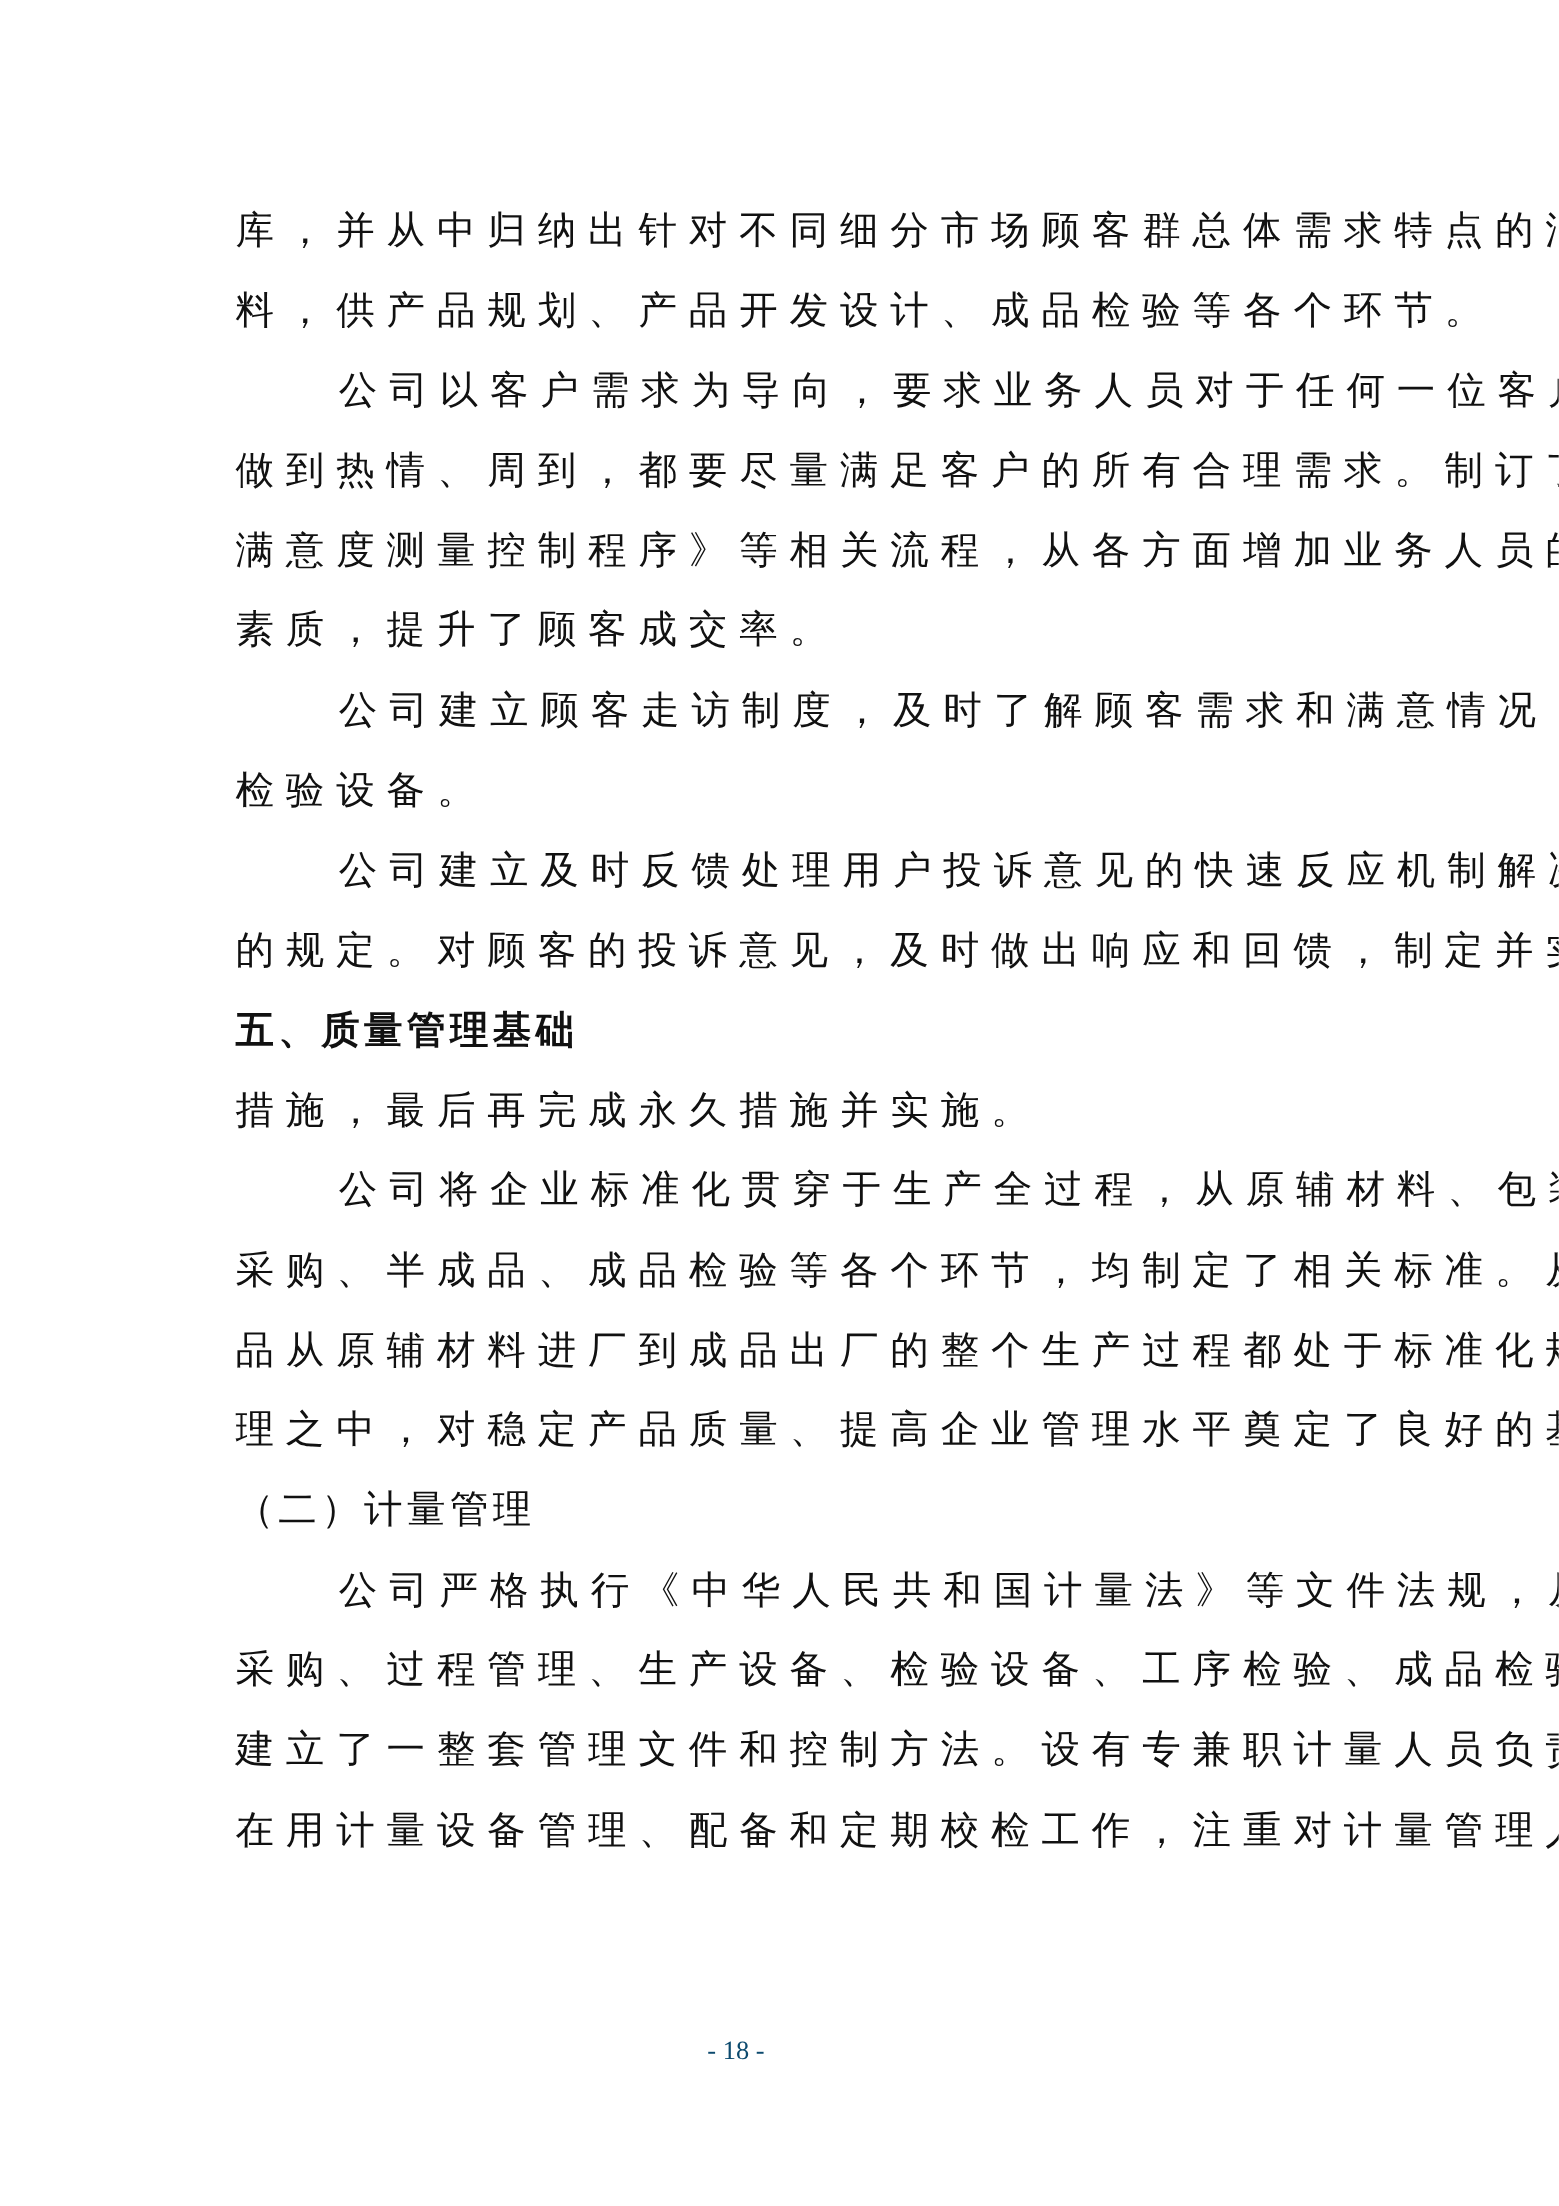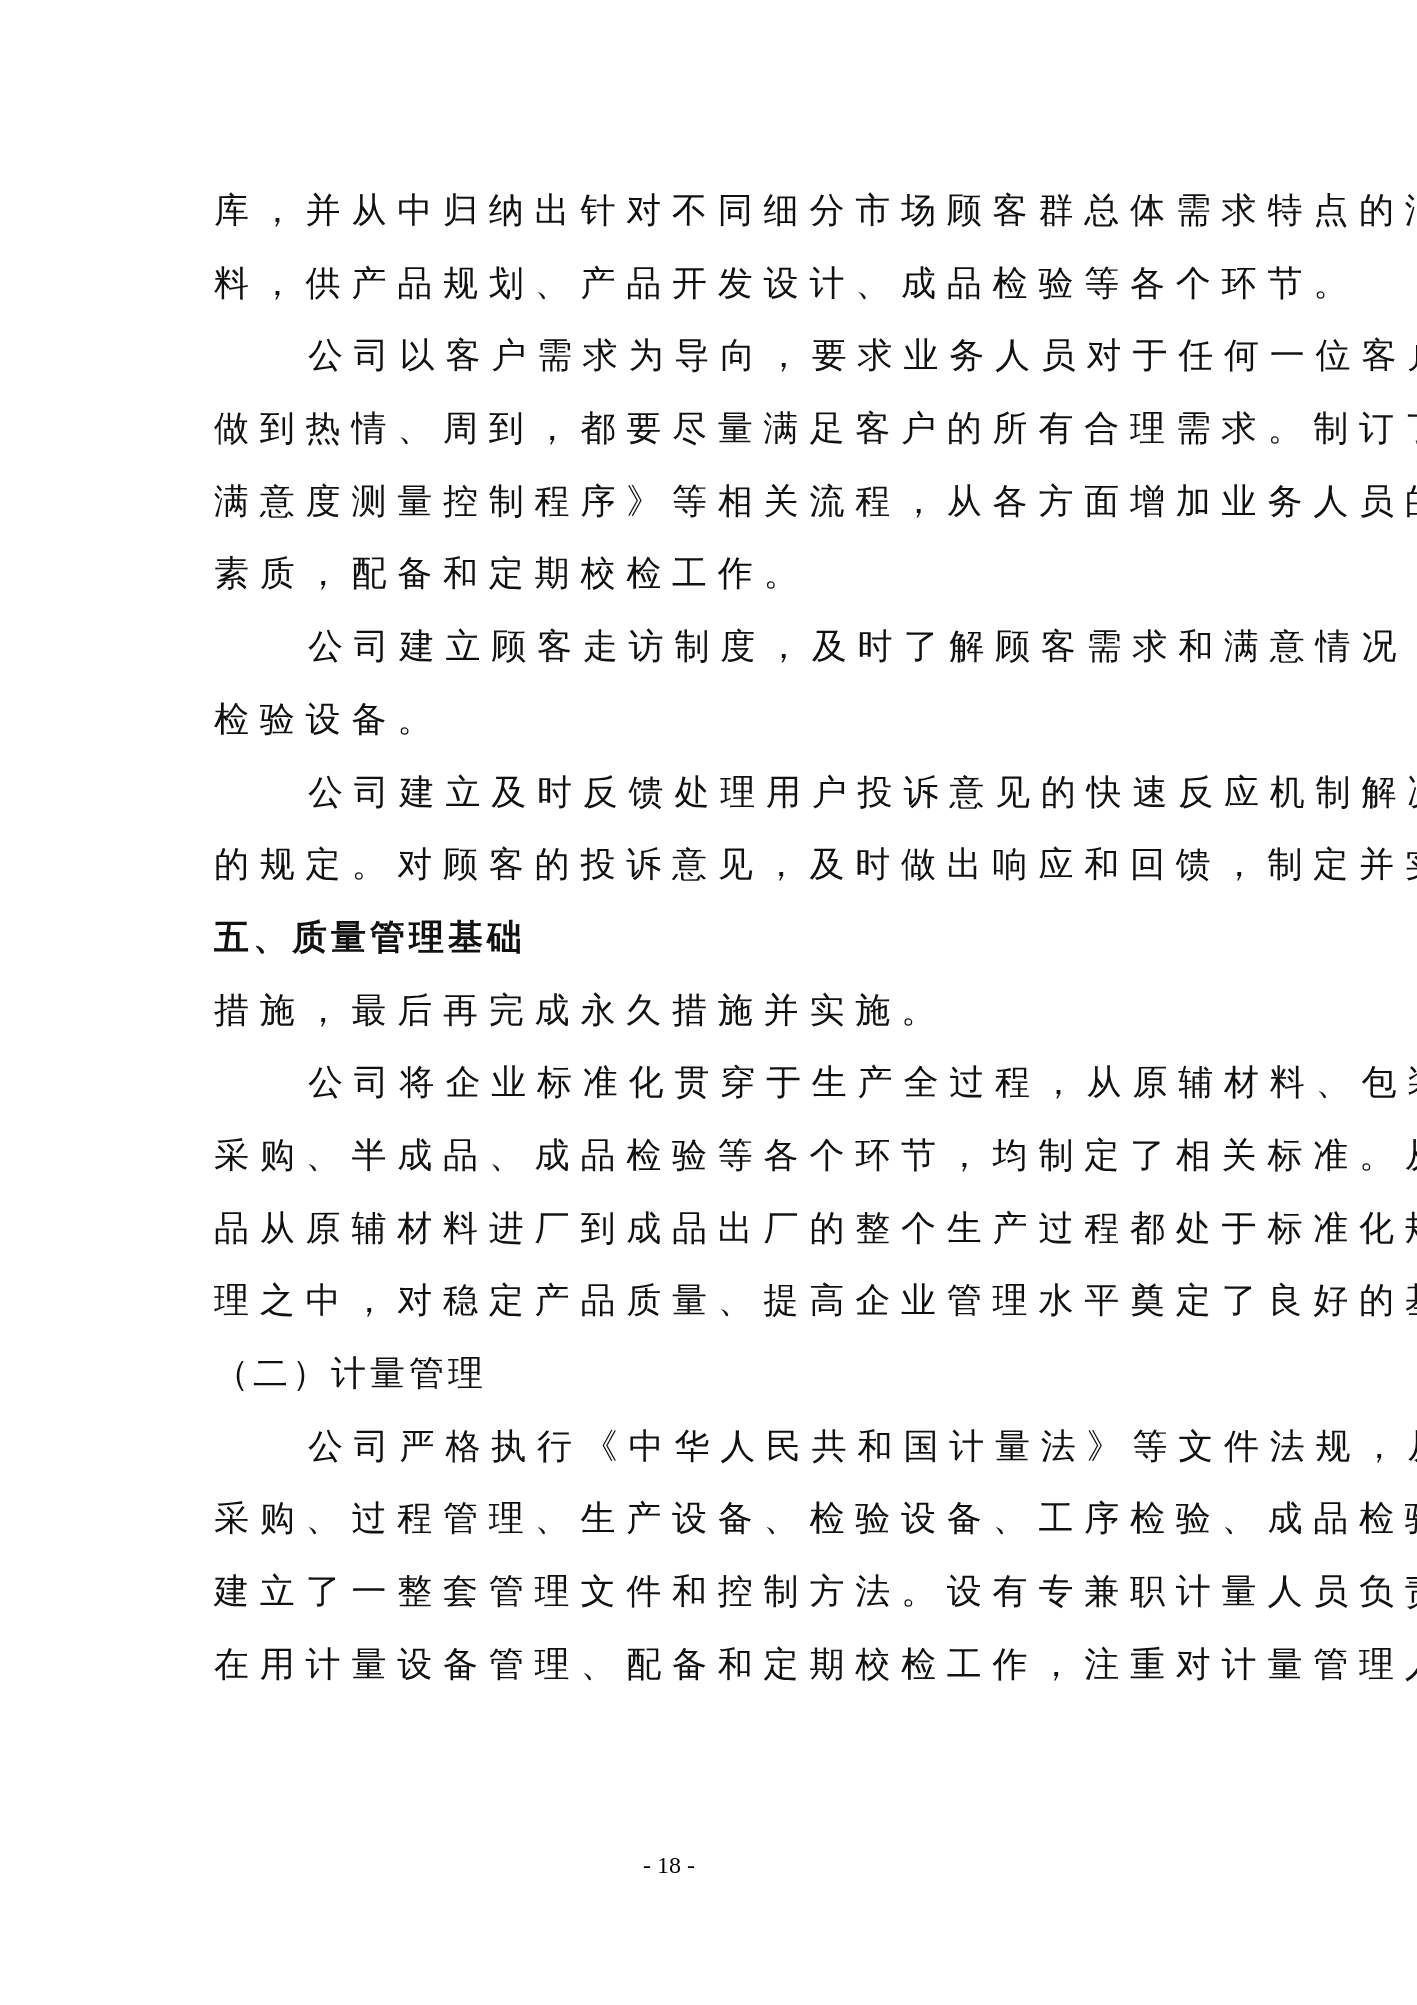--- a/index.html
+++ b/index.html
@@ -6,33 +6,33 @@
   body { width: 1417px; height: 2005px; position: relative; overflow: hidden;
          font-family: "DejaVu Serif", "Liberation Serif", serif; color: #111; }
   .page { position: absolute; left: 0; top: 0; width: 1417px; height: 2005px; background: #fff; }
   .content { position: absolute; left: 214px; top: 186px; width: 990px; }
   .line { height: 72.7px; line-height: 48px; font-size: 35px; letter-spacing: 10.8px;
           white-space: nowrap; margin: 0; }
   .indent { padding-left: 94px; }
   .heading { font-weight: bold; letter-spacing: 4px; }
   .subheading { letter-spacing: 4px; }
   .page-number { position: absolute; left: 0; width: 1338px; top: 1852px; text-align: center;
-                 font-family: "Liberation Serif", serif; font-size: 24px; color: #000000; }
+                 font-family: "Liberation Serif", serif; font-size: 24px; color: #0c4a6e; }
 </style>
 </head>
 <body>
 
 <div class="page">
   <div class="content">
     <p class="line">库，并从中归纳出针对不同细分市场顾客群总体需求特点的汇总资</p>
     <p class="line">料，供产品规划、产品开发设计、成品检验等各个环节。</p>
     <p class="line indent">公司以客户需求为导向，要求业务人员对于任何一位客户，都要</p>
     <p class="line">做到热情、周到，都要尽量满足客户的所有合理需求。制订了《顾客</p>
     <p class="line">满意度测量控制程序》等相关流程，从各方面增加业务人员的技能和</p>
-    <p class="line">素质，配备和定期校检工作。</p>
+    <p class="line">素质，提升了顾客成交率。</p>
     <p class="line indent">公司建立顾客走访制度，及时了解顾客需求和满意情况，以提升</p>
     <p class="line">检验设备。</p>
     <p class="line indent">公司建立及时反馈处理用户投诉意见的快速反应机制解决问题</p>
     <p class="line">的规定。对顾客的投诉意见，及时做出响应和回馈，制定并实施临时</p>
     <p class="line heading">五、质量管理基础</p>
     <p class="line">措施，最后再完成永久措施并实施。</p>
     <p class="line indent">公司将企业标准化贯穿于生产全过程，从原辅材料、包装材料的</p>
     <p class="line">采购、半成品、成品检验等各个环节，均制定了相关标准。从而使产</p>
     <p class="line">品从原辅材料进厂到成品出厂的整个生产过程都处于标准化规范管</p>
     <p class="line">理之中，对稳定产品质量、提高企业管理水平奠定了良好的基础。</p>

